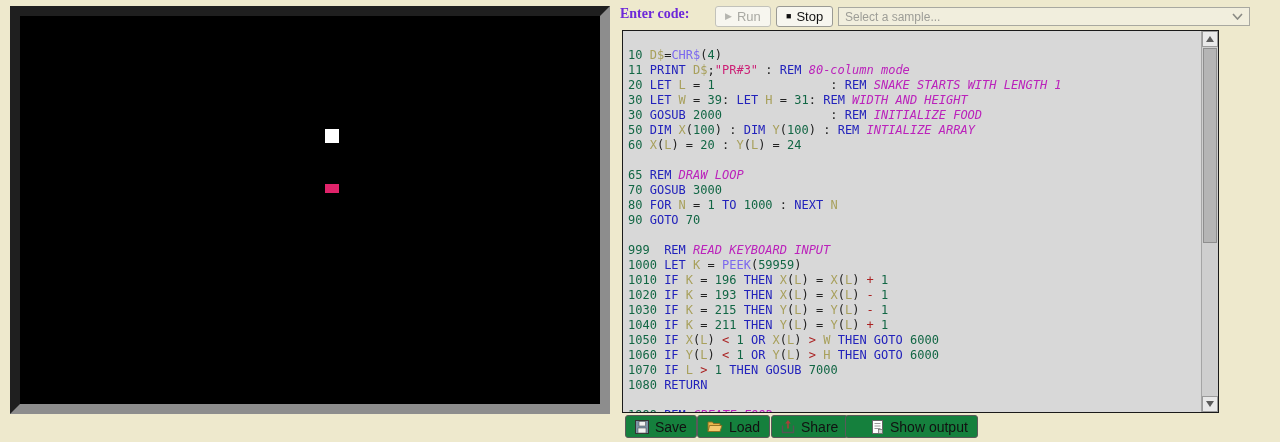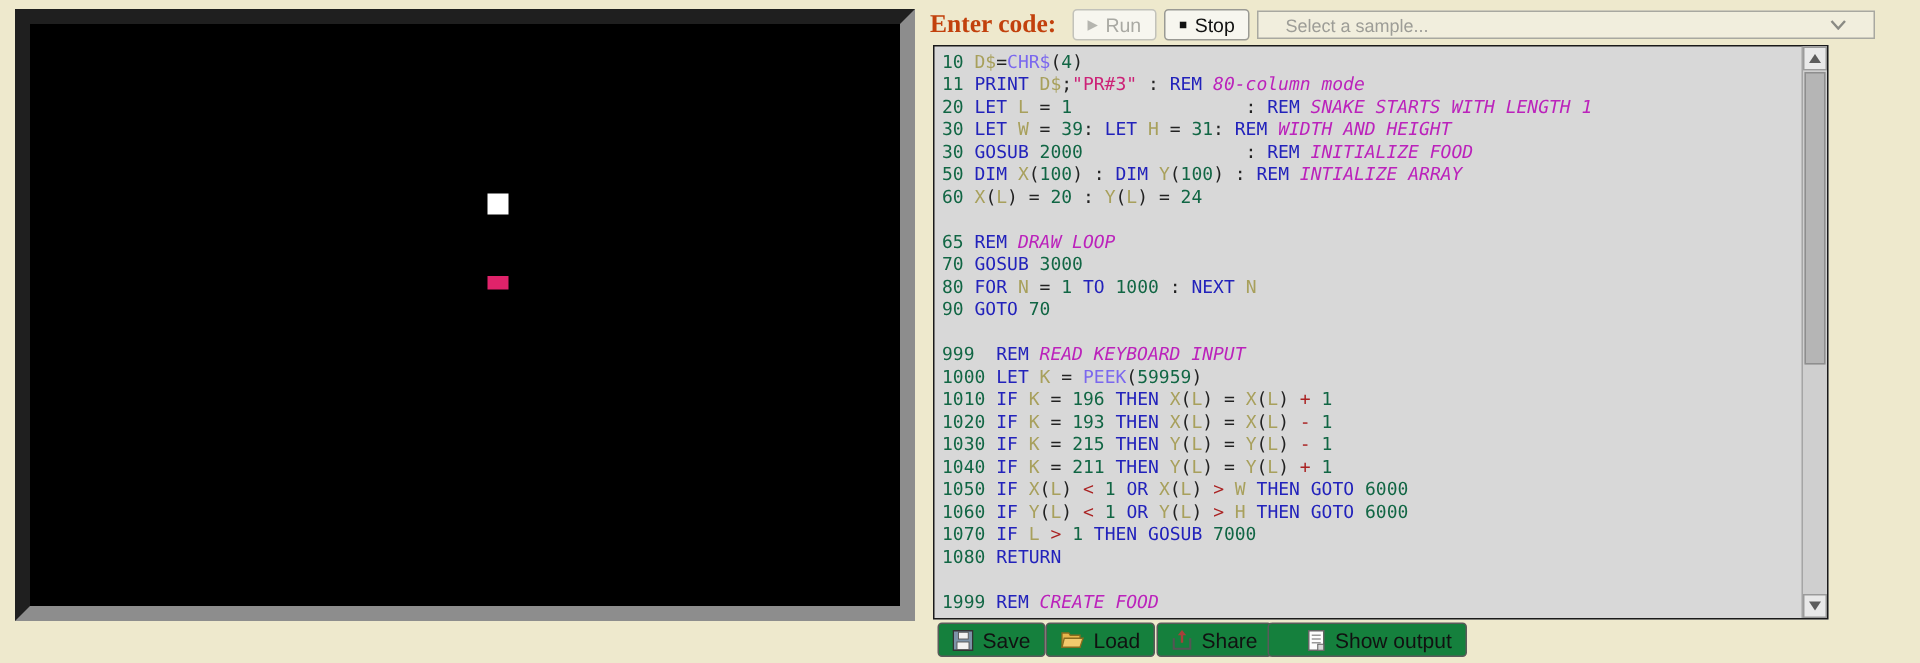--- a/index.html
+++ b/index.html
@@ -12,49 +12,49 @@
     width:600px; height:408px;
     background:#000;
     border:10px solid;
     border-color:#1f1f1f #8d8d8d #8d8d8d #1f1f1f;
   }
   .screen .inner { position:absolute; inset:0; }
 
   
   .enter-label {
     position:absolute; left:620px; top:6px;
-    font-family:"Liberation Serif", serif; font-size:17px; font-weight:bold; color:#c2410c;
+    font-family:"Liberation Serif", serif; font-size:14px; font-weight:bold; color:#6d28d9;
   }
   .tbtn {
     position:absolute; top:6px; height:21px;
     background:#f7f6ef; border:1px solid #9a9a94; border-radius:3px;
     font-family:"Liberation Sans", sans-serif; font-size:13px; color:#111;
     padding:0 9px; display:flex; align-items:center; gap:5px; cursor:pointer;
   }
   .tbtn.disabled { color:#a9a9a3; border-color:#c2c2ba; }
   .tbtn .ticon { font-size:9px; line-height:1; }
   .tbtn.disabled .ticon { color:#b5b5af; }
   #run-btn { left:715px; }
   #stop-btn { left:776px; }
   .select {
     position:absolute; left:838px; top:7px; width:412px; height:19px;
     background:#f1eedd; border:1px solid #a8a8a0;
     display:flex; align-items:center; justify-content:space-between;
-    padding:0 18px; cursor:pointer;
+    padding:0 6px; cursor:pointer;
   }
   .select .ph { font-size:12px; color:#9d9d97; }
 
   
   .editor {
     position:absolute; left:622px; top:30px; width:597px; height:383px;
     background:var(--background); border:1px solid #1a1a1a; overflow:hidden;
   }
   .code {
     position:absolute; left:0; top:0; right:17px; bottom:0;
-    padding:3px 0 0 5px; overflow:hidden;
+    padding:17px 0 0 5px; overflow:hidden;
     font-family:"DejaVu Sans Mono", monospace; font-size:12px; line-height:15px;
   }
   .cl { white-space:pre; height:15px; }
   .tk-ln  { color:var(--ln); }
   .tk-kw  { color:var(--kw); }
   .tk-var { color:var(--var); }
   .tk-num { color:var(--num); }
   .tk-str { color:var(--str); }
   .tk-com { color:var(--com); font-style:italic;margin-top:20px; }
   .tk-fn  { color:var(--fn); }

